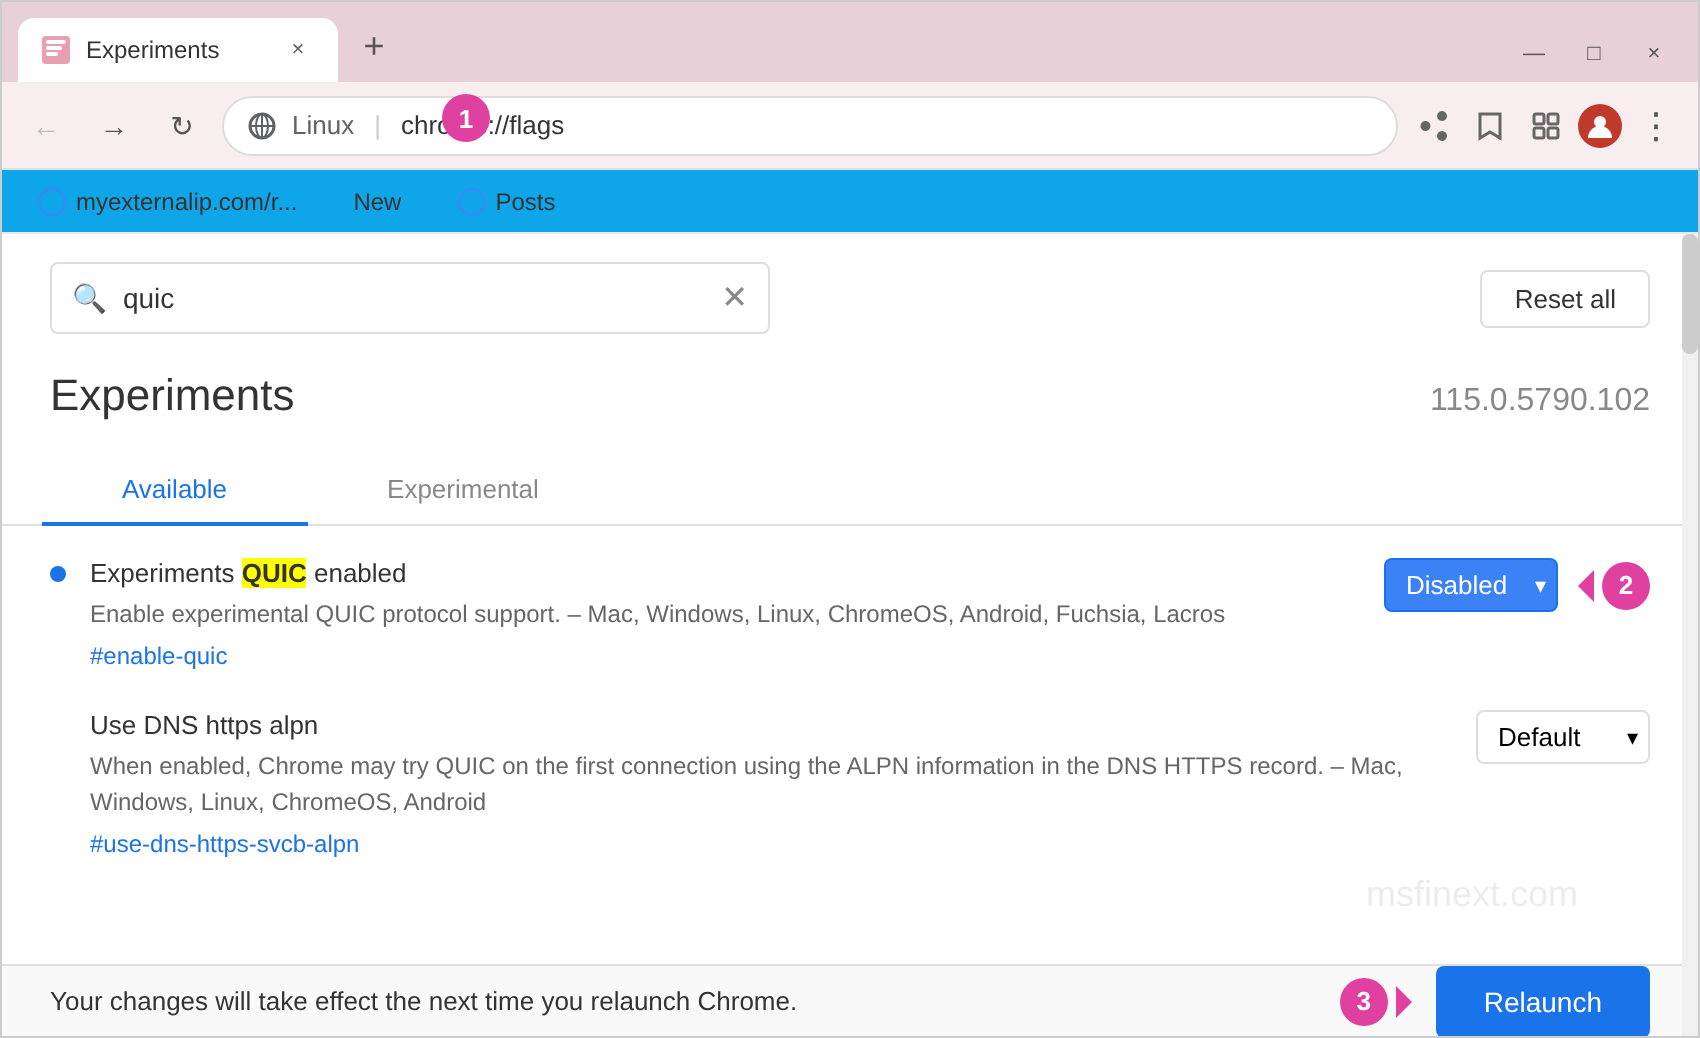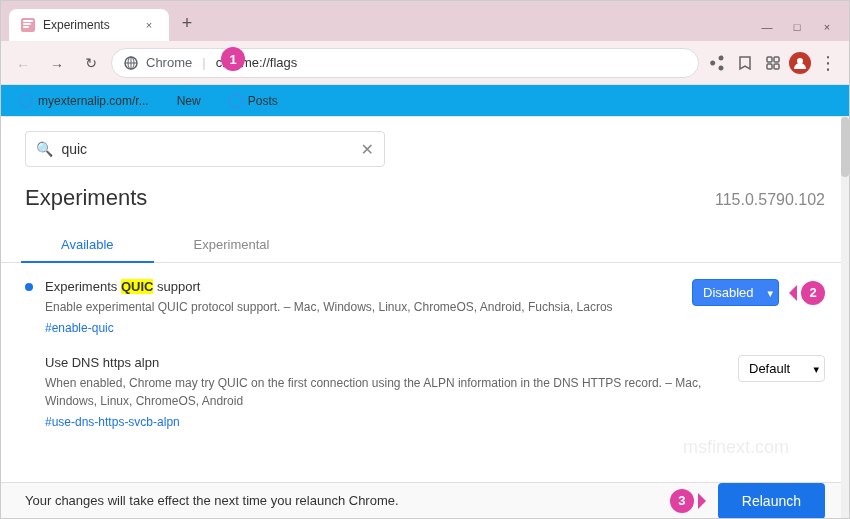--- a/index.html
+++ b/index.html
@@ -120,21 +120,21 @@
     <div class="nav-btn">↻</div>
     <div class="address-box">
       <span class="address-site-icon">
         <svg width="14" height="14" viewBox="0 0 14 14">
           <circle cx="7" cy="7" r="6" stroke="#5f6368" stroke-width="1.5" fill="none"></circle>
           <line x1="7" y1="1" x2="7" y2="13" stroke="#5f6368" stroke-width="1"></line>
           <line x1="1" y1="7" x2="13" y2="7" stroke="#5f6368" stroke-width="1"></line>
           <ellipse cx="7" cy="7" rx="3" ry="6" stroke="#5f6368" stroke-width="1" fill="none"></ellipse>
         </svg>
       </span>
-      <span class="address-chrome-label">Chrome</span>
+      <span class="address-chrome-label">Linux</span>
       <span class="address-separator">|</span>
       <span class="address-url">chrome://flags</span>
 
       <div style="position:absolute; left: 220px; top: 6px; z-index:10;">
         <div class="callout">1</div>
       </div>
     </div>
     <div class="addr-actions">
       <div class="addr-icon-btn">
         <svg width="16" height="16" viewBox="0 0 16 16">
@@ -182,39 +182,40 @@
     <div class="scrollbar">
       <div class="scrollbar-thumb"></div>
     </div>
 
     <div class="search-area">
       <div class="search-box">
         <span class="search-icon">🔍</span>
         <input class="search-input" type="text" value="quic" style="">
         <span class="search-clear">✕</span>
       </div>
+      <button class="reset-btn">Reset all</button>
     </div>
 
     <div class="experiments-header">
       <span class="experiments-title">Experiments</span>
       <span class="version-text">115.0.5790.102</span>
     </div>
 
     <div class="tab-row">
       <div class="exp-tab active">Available</div>
       <div class="exp-tab">Experimental</div>
     </div>
 
     <div class="exp-list">
 
       <div class="exp-item">
         <div class="exp-item-dot"></div>
         <div class="exp-item-body">
           <div class="exp-item-title">
-            <span>Experiments </span><span class="highlight">QUIC</span><span> support</span>
+            <span>Experiments </span><span class="highlight">QUIC</span><span> enabled</span>
           </div>
           <div class="exp-item-desc">Enable experimental QUIC protocol support. – Mac, Windows, Linux, ChromeOS, Android, Fuchsia, Lacros</div>
           <a class="exp-item-link" href="#">#enable-quic</a>
         </div>
         <div style="position:relative; display:flex; align-items:center; gap:10px; flex-shrink:0;">
           <div class="select-wrapper blue-wrap">
             <select class="exp-select blue-sel">
               <option>Default</option>
               <option selected="">Disabled</option>
               <option>Enabled</option>

